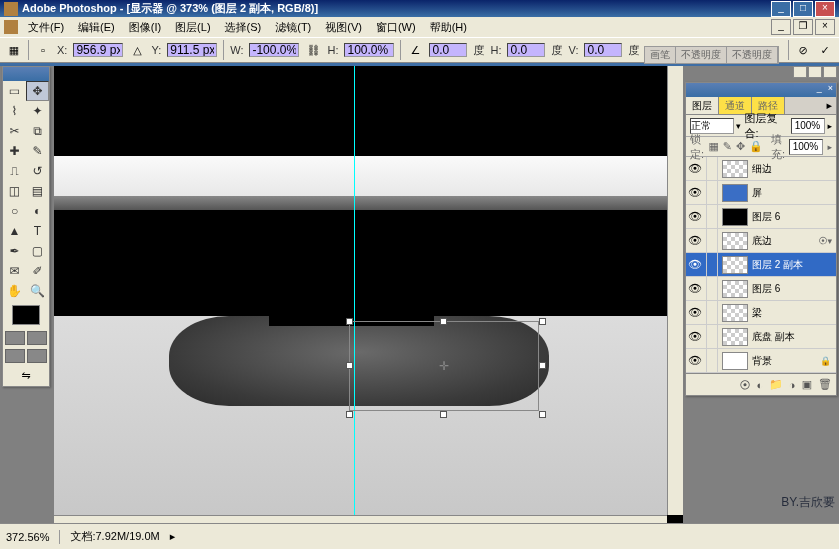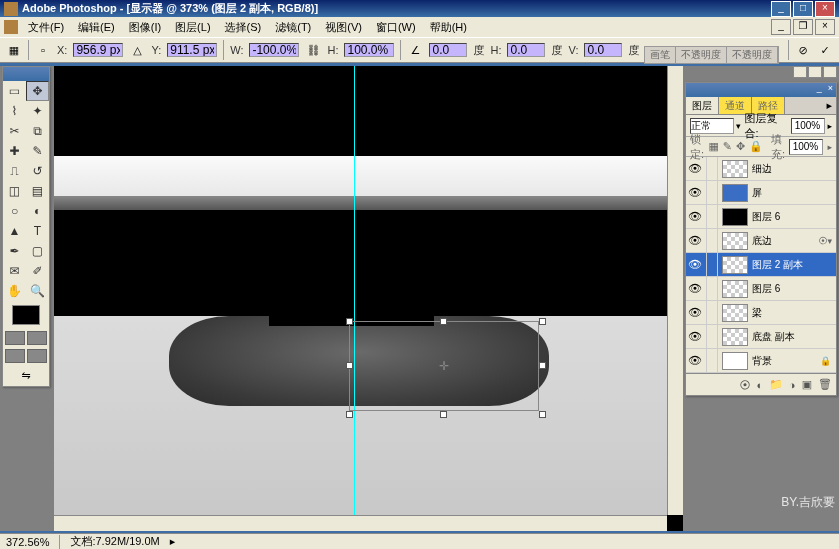--- a/index.html
+++ b/index.html
@@ -62,22 +62,22 @@
 .thumb{width:26px;height:18px;border:1px solid #888;background:#fff;flex-shrink:0}
 .thumb.checker{background:repeating-conic-gradient(#ccc 0 25%,#fff 0 50%) 0 0/8px 8px}
 .thumb.black{background:#000}
 .thumb.blue{background:#3a6ec5}
 .layer-name{flex:1;font-size:10px;white-space:nowrap;overflow:hidden}
 .lock-icon{font-size:9px;color:#666;margin-right:2px}
 .panel-foot{height:22px;border-top:1px solid #888;display:flex;align-items:center;justify-content:flex-end;gap:6px;padding:0 4px;color:#555}
 .doc-tabs{position:absolute;right:2px;top:0;height:14px;display:flex;gap:1px}
 .doc-tab{width:14px;height:12px;background:#ece9d8;border:1px solid #888;font-size:8px;text-align:center}
 .preset-tab{padding:1px 5px;font-size:10px;color:#666;border-right:1px solid #999}
-.statusbar{position:absolute;left:0;right:0;bottom:0;height:16px;background:#ece9d8;border-top:1px solid #888;display:flex;align-items:center;padding:0 6px;gap:10px;font-size:10px}
-.watermark{position:absolute;right:4px;bottom:20px;color:#ffffff;font-size:12px;opacity:.8}
+.statusbar{position:absolute;left:0;right:0;bottom:0;height:26px;background:#ece9d8;border-top:1px solid #888;display:flex;align-items:center;padding:0 6px;gap:10px;font-size:10px}
+.watermark{position:absolute;right:4px;bottom:20px;color:#0f172a;font-size:12px;opacity:.8}
 </style>
 </head>
 <body>
 
 <div class="titlebar">
   <div class="ps-icon"></div>
   <div class="title">Adobe Photoshop - [显示器 @ 373% (图层 2 副本, RGB/8)]</div>
   <div class="win-btns">
     <div class="win-btn">_</div>
     <div class="win-btn">□</div>

